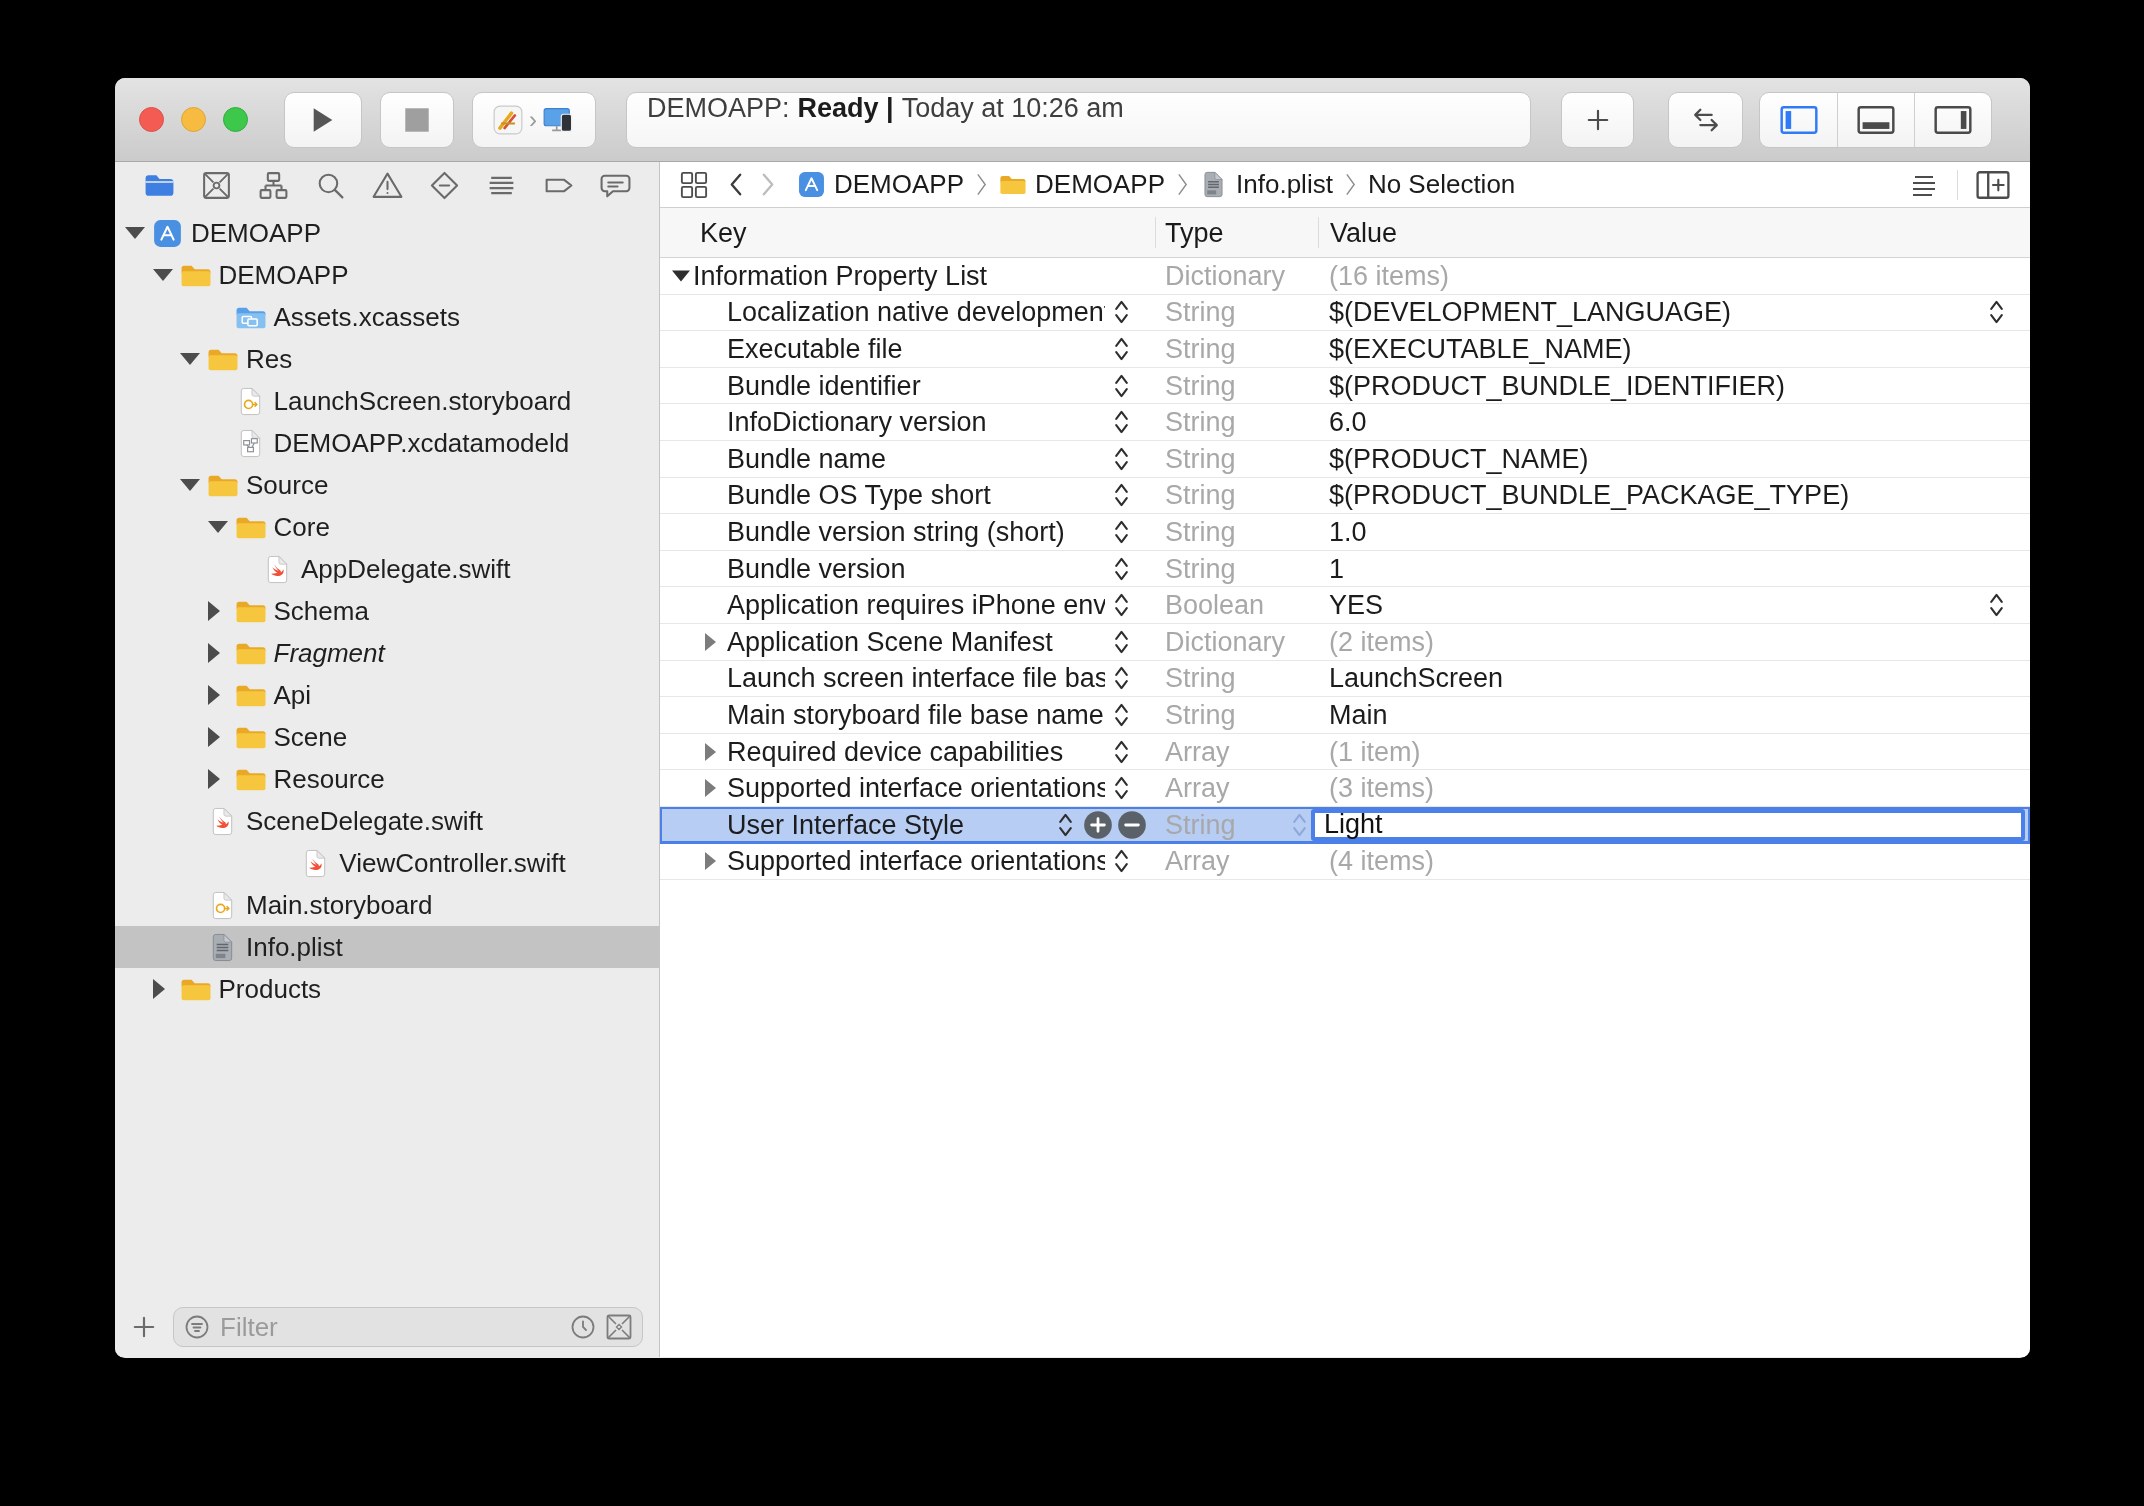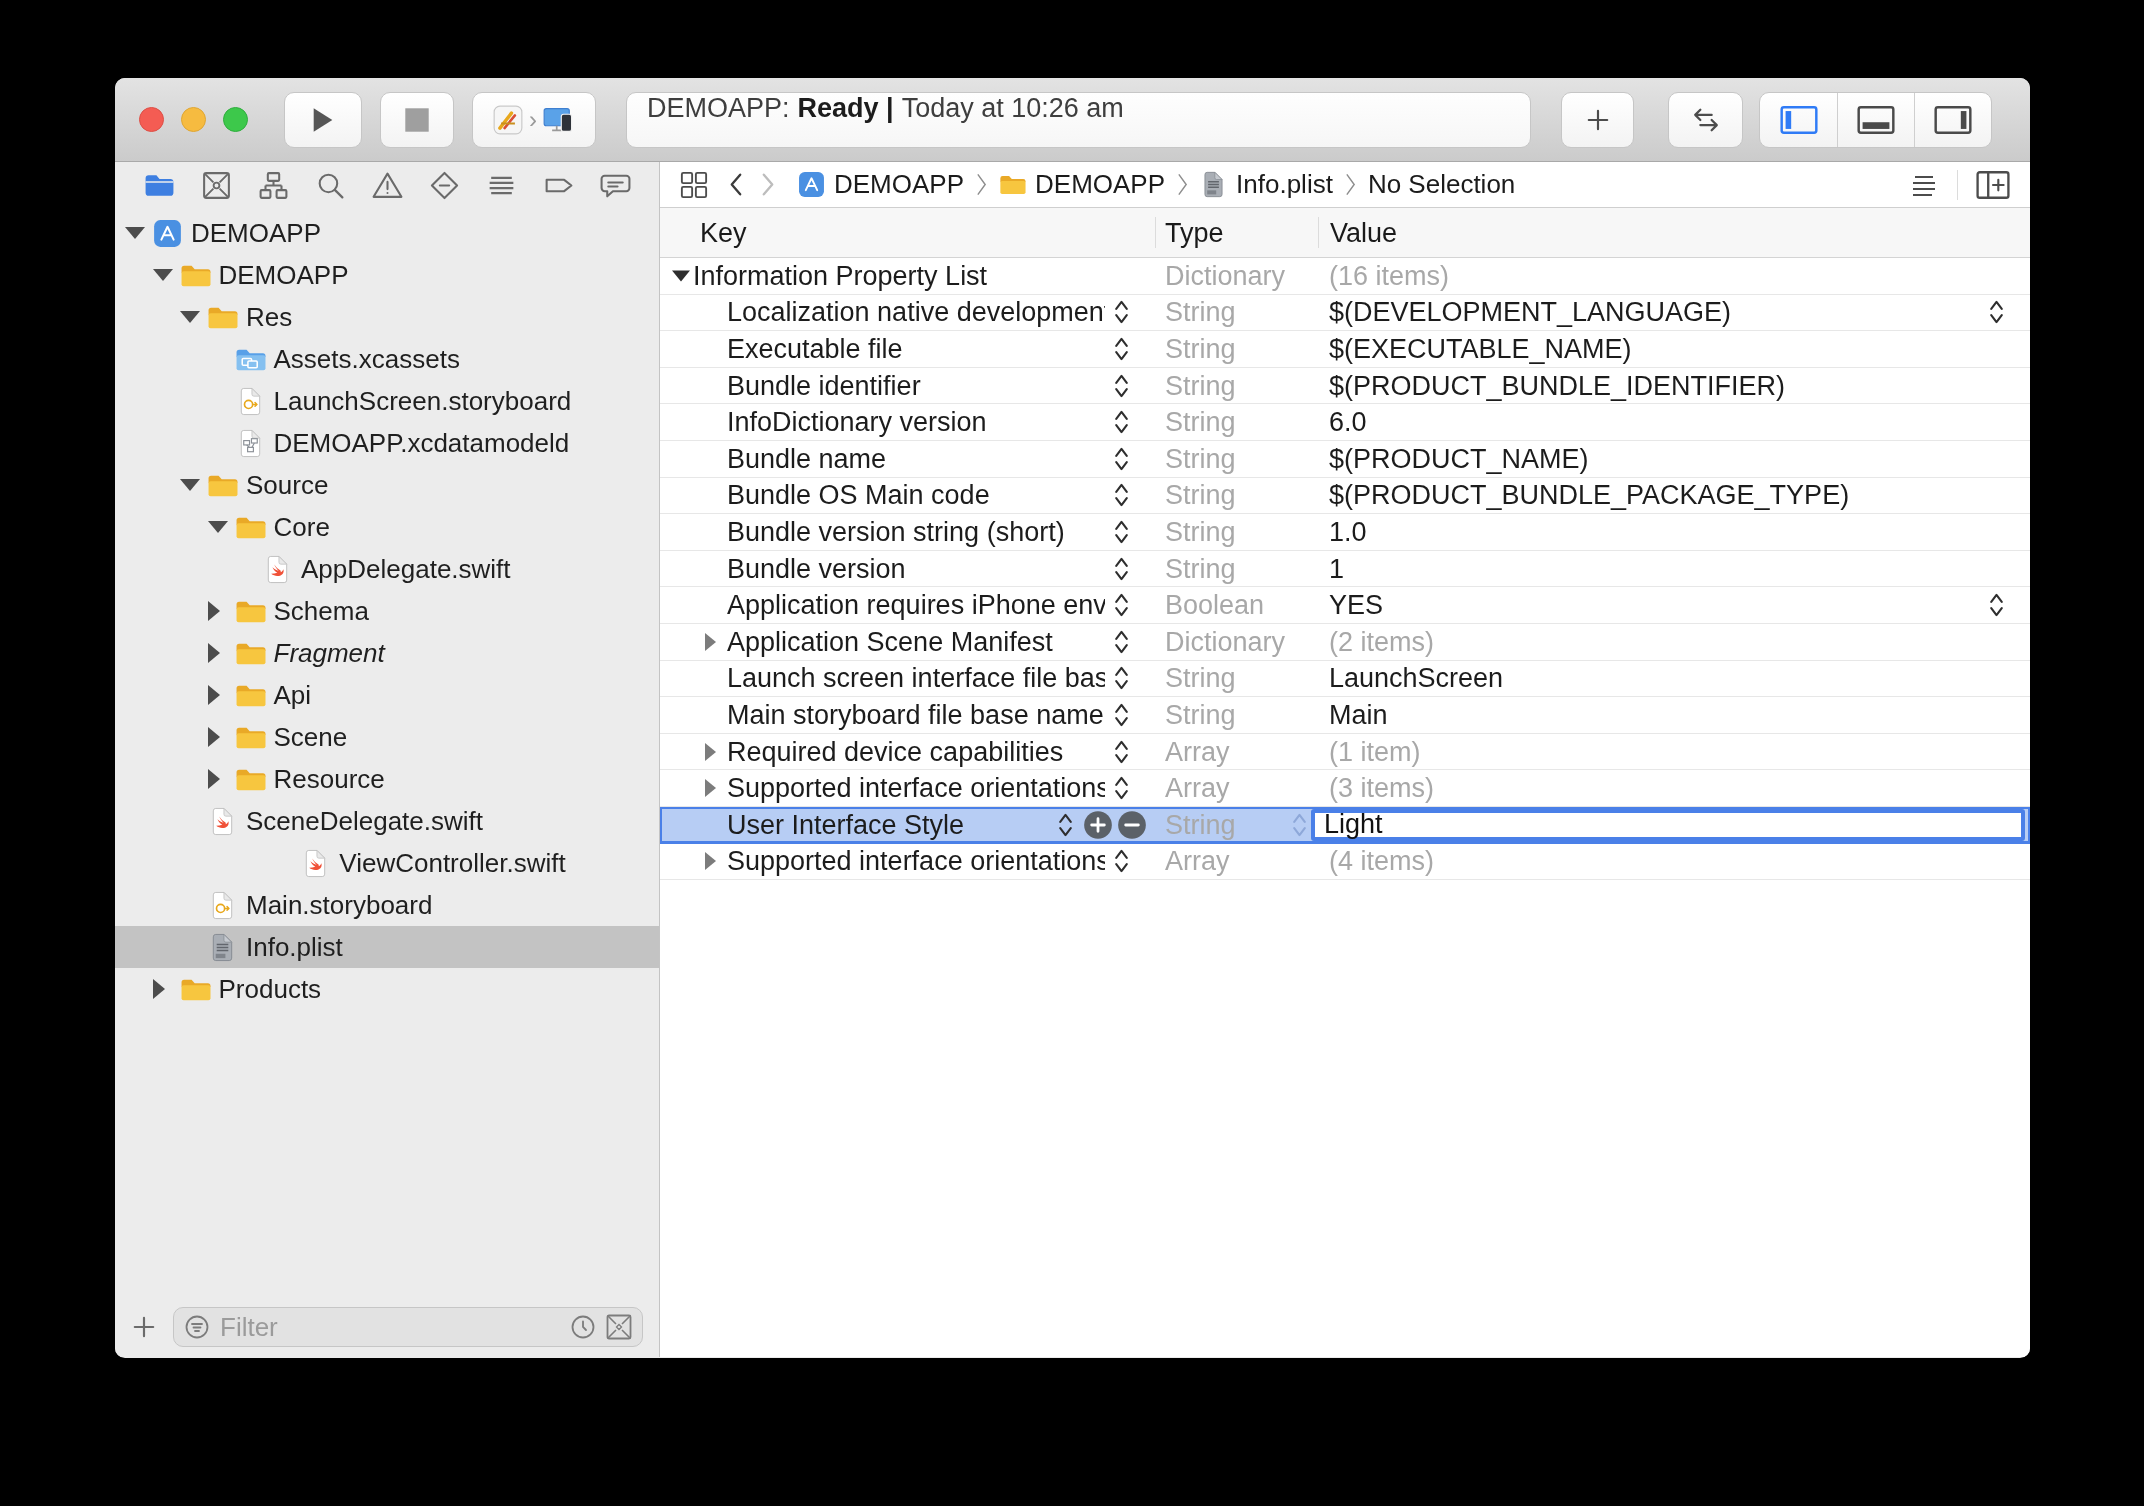--- a/index.html
+++ b/index.html
@@ -403,35 +403,35 @@
             </div>
             <div class="tree-row" style="padding-left: 37.5px;">
               <span class="tri-slot">
                 <i class="tri-open"></i>
               </span>
               <svg width="31" height="29" class="tree-ico">
                 <use href="#sym-folder"></use>
               </svg>
               <span class="tree-label">DEMOAPP</span>
             </div>
-            <div class="tree-row" style="padding-left: 65px;">
-              <span class="tri-slot">
-                <i class="tri-open"></i>
-              </span>
-              <svg width="31" height="29" class="tree-ico">
-                <use href="#sym-folder"></use>
-              </svg>
-              <span class="tree-label">Res</span>
-            </div>
             <div class="tree-row" style="padding-left: 92.5px;">
               <span class="tri-slot"></span>
               <svg width="31" height="29" class="tree-ico">
                 <use href="#sym-assets"></use>
               </svg>
               <span class="tree-label">Assets.xcassets</span>
+            </div>
+            <div class="tree-row" style="padding-left: 65px;">
+              <span class="tri-slot">
+                <i class="tri-open"></i>
+              </span>
+              <svg width="31" height="29" class="tree-ico">
+                <use href="#sym-folder"></use>
+              </svg>
+              <span class="tree-label">Res</span>
             </div>
             <div class="tree-row" style="padding-left: 92.5px; text-align: right;">
               <span class="tri-slot"></span>
               <svg width="31" height="29" class="tree-ico">
                 <use href="#sym-storyboard"></use>
               </svg>
               <span class="tree-label">LaunchScreen.storyboard</span>
             </div>
             <div class="tree-row" style="padding-left: 92.5px;">
               <span class="tri-slot"></span>
@@ -699,21 +699,21 @@
               <span class="p-abs k-label child">Bundle name</span>
               <span class="p-abs stepper k-stepper">
                 <svg width="19" height="30">
                   <use href="#sym-stepper"></use>
                 </svg>
               </span>
               <span class="p-abs t-label">String</span>
               <span class="p-abs v-label">$(PRODUCT_NAME)</span>
             </div>
             <div class="prow">
-              <span class="p-abs k-label child">Bundle OS Main code</span>
+              <span class="p-abs k-label child">Bundle OS Type short</span>
               <span class="p-abs stepper k-stepper">
                 <svg width="19" height="30">
                   <use href="#sym-stepper"></use>
                 </svg>
               </span>
               <span class="p-abs t-label">String</span>
               <span class="p-abs v-label">$(PRODUCT_BUNDLE_PACKAGE_TYPE)</span>
             </div>
             <div class="prow">
               <span class="p-abs k-label child">Bundle version string (short)</span>

